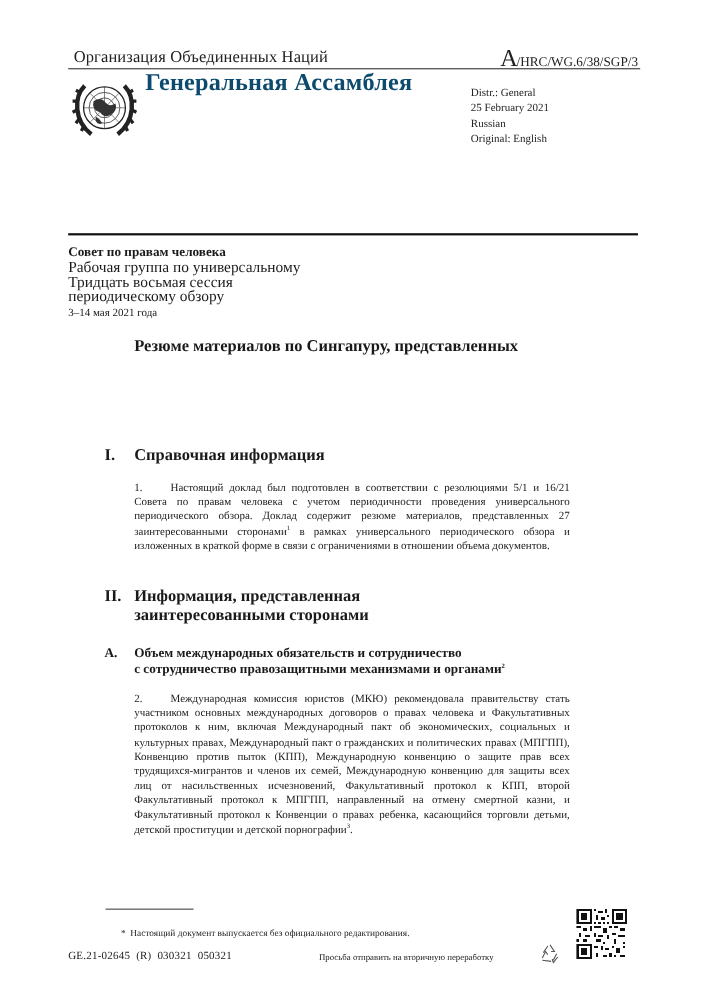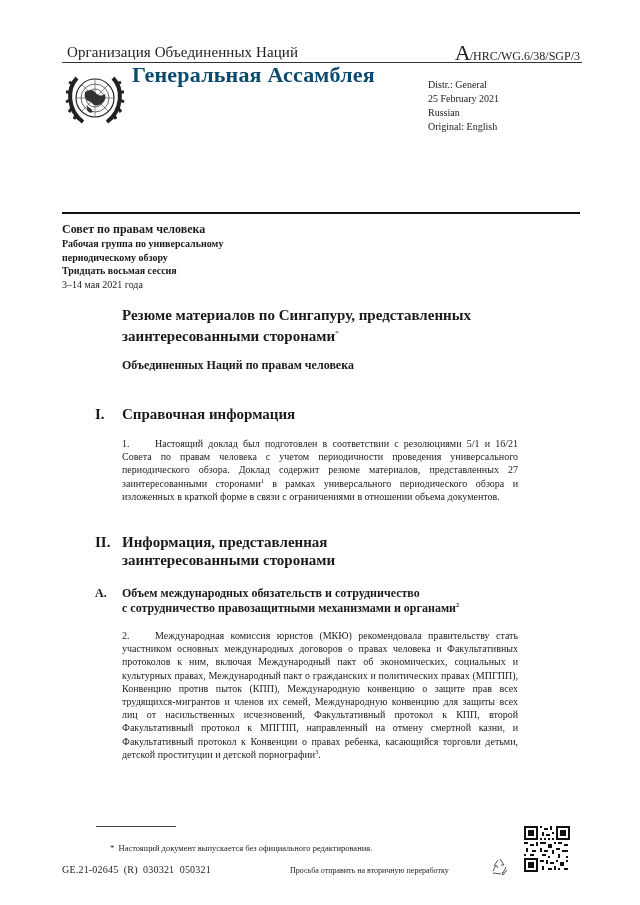--- a/index.html
+++ b/index.html
@@ -66,22 +66,22 @@
     .council {
       left: 62px; top: 222px;
       width: 300px;
     }
     .council .l1 {
       font-size: 12px;
       font-weight: bold;
       line-height: 15px;
     }
     .council .l2 {
-      font-size: 10px;
-      font-weight: bold;
+      font-size: 14px;
+      font-weight: normal;
       line-height: 13.5px;
     }
     .council .l3 {
       font-size: 10px;
       line-height: 13.5px;
     }
 
     
     .main-title {
       left: 122px; top: 306px;
@@ -216,32 +216,30 @@
   <div>25 February 2021</div>
   <div>Russian</div>
   <div>Original: English</div>
 </div>
 
 <div class="abs rule-thick"></div>
 
 <div class="abs council">
   <div class="l1">Совет по правам человека</div>
   <div class="l2">Рабочая группа по универсальному</div>
+  <div class="l2">Тридцать восьмая сессия</div>
   <div class="l2">периодическому обзору</div>
-  <div class="l2">Тридцать восьмая сессия</div>
   <div class="l3">3–14 мая 2021 года</div>
 </div>
 
 <div class="abs main-title">
   <div>Резюме материалов по Сингапуру, представленных</div>
-  <div><span>заинтересованными сторонами</span><sup class="mark">*</sup></div>
 </div>
 
 <div class="abs sub-title">
-  <div>Объединенных Наций по правам человека</div>
 </div>
 
 <div class="abs sec-heading" style="top:405px;">
   <span class="num">I.</span>
   <span>Справочная информация</span>
 </div>
 
 <div class="abs para" style="top:437px;">
   <span class="pnum">1.</span><span>Настоящий доклад был подготовлен в соответствии с резолюциями 5/1 и 16/21 Совета по правам человека с учетом периодичности проведения универсального периодического обзора. Доклад содержит резюме материалов, представленных 27 заинтересованными сторонами</span><sup class="fn">1</sup><span> в рамках универсального периодического обзора и изложенных в краткой форме в связи с ограничениями в отношении объема документов.</span>
 </div>

